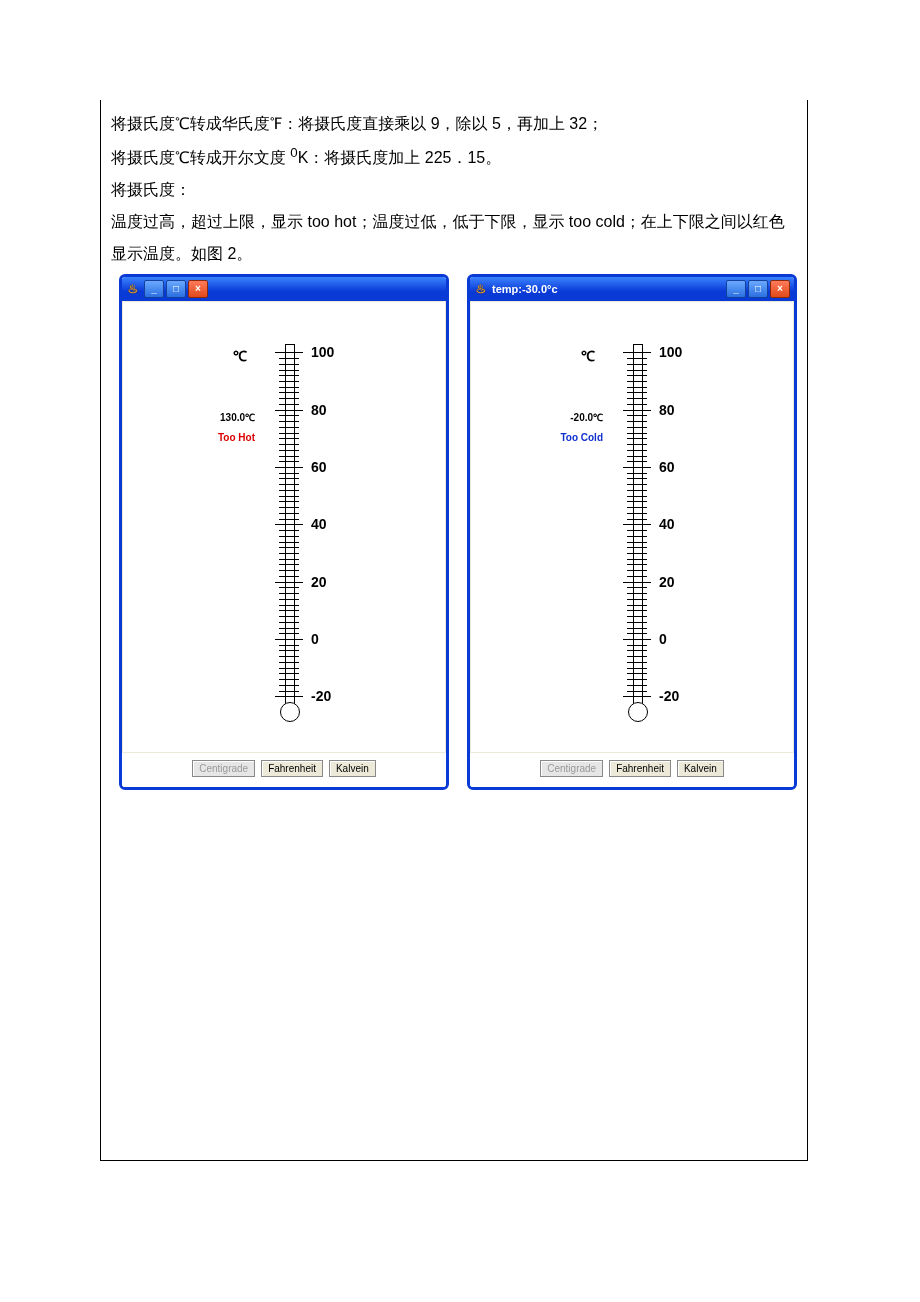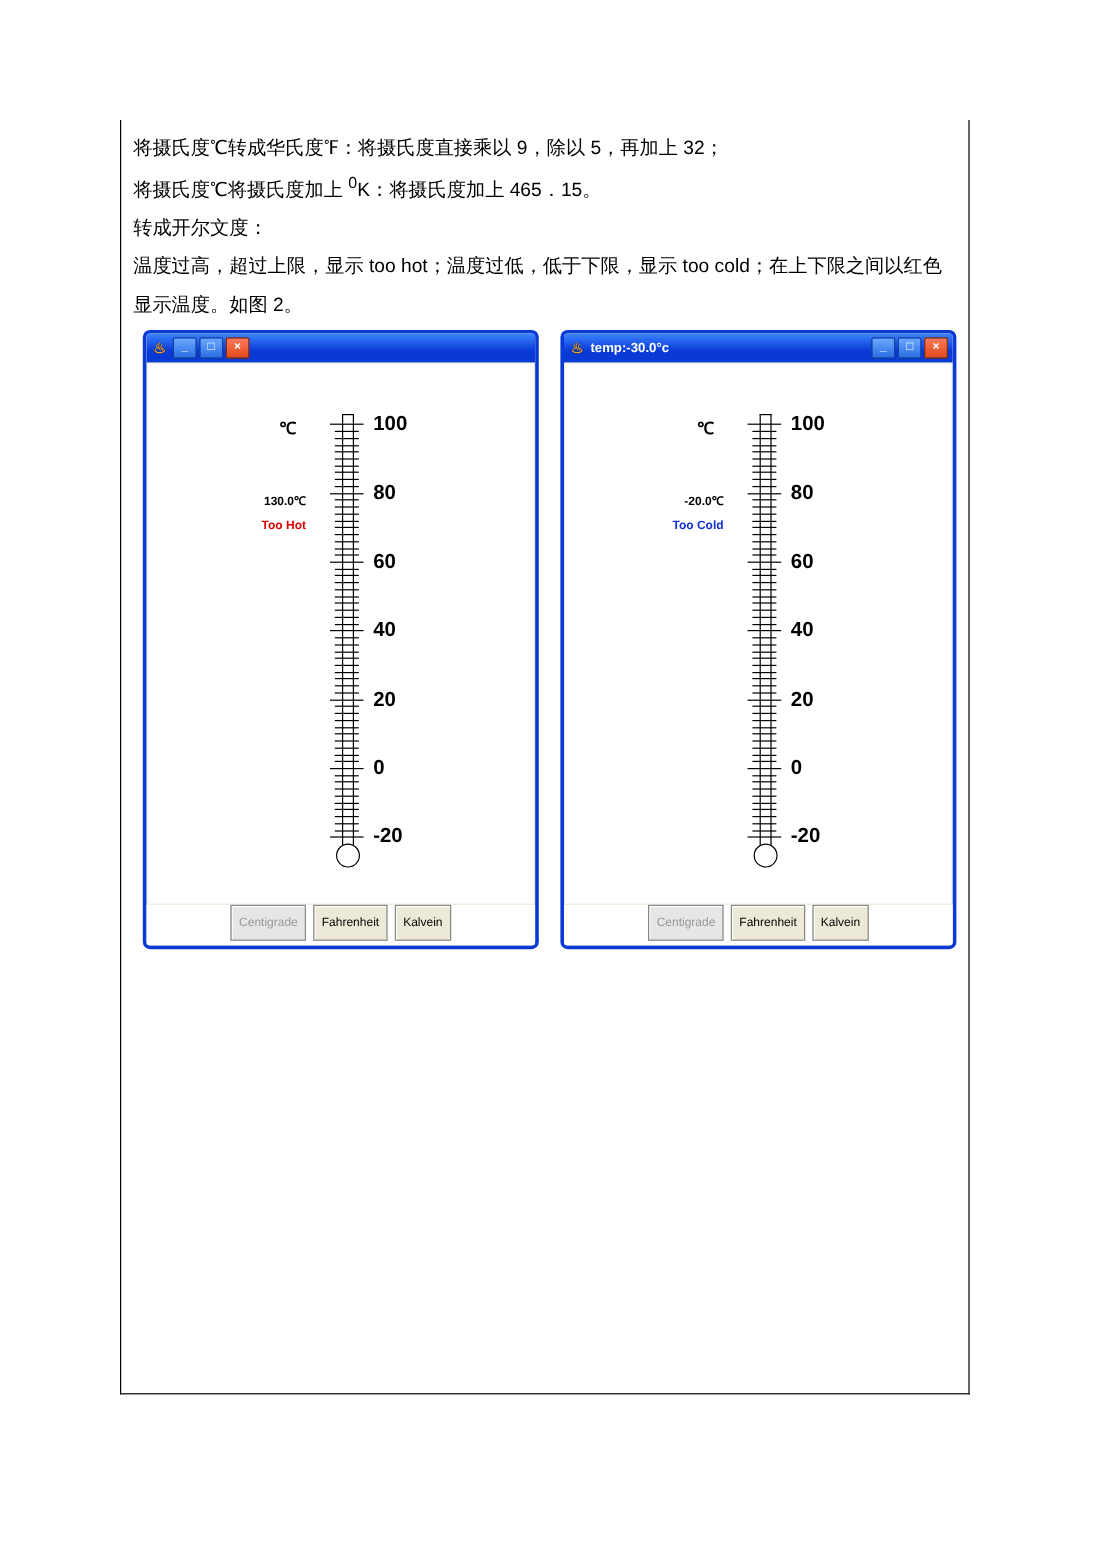--- a/index.html
+++ b/index.html
@@ -134,29 +134,30 @@
     height: 1px;
     background: #000;
   }
   .tick.major { left: 4px; width: 28px; }
   .tick.minor { left: 8px; width: 20px; }
   .ticklabel {
     position: absolute;
     left: 40px;
     font-family: Arial, sans-serif;
     font-weight: bold;
-    font-size: 17px;
+    font-size: 14px;
     line-height: 10px;
     transform: translateY(-5px);
     text-align: right;
   }
   .btn-row {
     height: 30px;
     background: #fff;
     display: flex;
+    align-items: center;
     justify-content: center;
     gap: 6px;
     padding-bottom: 4px;
   }
   .jbtn {
     font-family: Arial, sans-serif;
     font-size: 10px;
     padding: 2px 6px;
     border: 1px solid #888;
     background: #ece9d8;
@@ -174,23 +175,23 @@
     font-family: "SimSun", serif;
   }
 </style>
 </head>
 <body>
 
 <div class="page">
   <div class="content-box">
     <p>将摄氏度℃转成华氏度℉：将摄氏度直接乘以 9，除以 5，再加上 32；</p>
     <p>
-      <span>将摄氏度℃将摄氏度加上 </span><sup>0</sup><span>K：将摄氏度加上 465．15。</span>
+      <span>将摄氏度℃转成开尔文度 </span><sup>0</sup><span>K：将摄氏度加上 225．15。</span>
     </p>
-    <p>转成开尔文度：</p>
+    <p>将摄氏度：</p>
     <p>温度过高，超过上限，显示 too hot；温度过低，低于下限，显示 too cold；在上下限之间以红色显示温度。如图 2。</p>
 
     <div class="screenshots">
 
       <div class="win">
         <div class="titlebar">
           <span class="java-icon">♨</span>
           <div class="win-btns">
             <div class="wbtn min">_</div>
             <div class="wbtn max">□</div>

